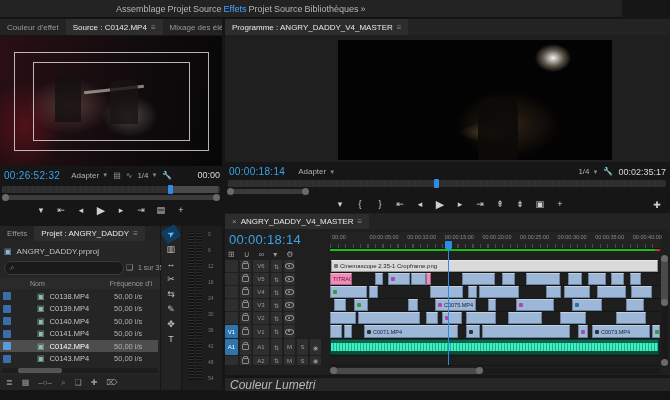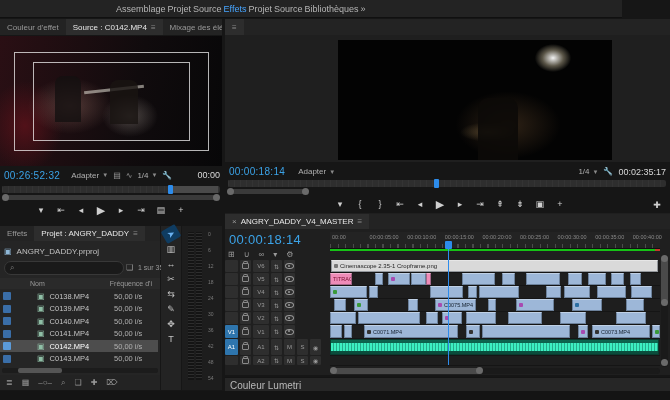--- a/index.html
+++ b/index.html
@@ -244,20 +244,21 @@
         <div class="mtick" style="position: absolute; top: 80px; left: 2px;">30</div>
         <div class="mtick" style="position: absolute; top: 96px; left: 2px;">36</div>
         <div class="mtick" style="position: absolute; top: 112px; left: 2px;">42</div>
         <div class="mtick" style="position: absolute; top: 128px; left: 2px;">48</div>
         <div class="mtick" style="position: absolute; top: 144px; left: 2px;">54</div>
       </div>
   </div>
 
   <div class="abs tabbar" style="left:225px;top:19px;width:445px;height:16px;">
     <div class="tab active">
+      <span>Programme : ANGRY_DADDY_V4_MASTER</span>
         <span class="pmenu">≡</span>
     </div>
   </div>
   <div class="abs" style="left:225px;top:35px;width:445px;height:127px;background:#1f1f1f;"></div>
   <div class="abs" style="left:338px;top:40px;width:274px;height:120px;background:
       radial-gradient(26px 20px at 215px 18px, rgba(255,255,255,.95), rgba(255,240,200,.35) 40%, transparent 70%),
       radial-gradient(70px 45px at 170px 85px, rgba(90,65,40,.5), transparent 75%),
       radial-gradient(40px 14px at 150px 92px, rgba(170,140,90,.45), transparent 70%),
       #030303;">
     <div class="abs" style="left:140px;top:58px;width:40px;height:62px;background:rgba(12,10,8,.9);border-radius:10px 10px 0 0;"></div>
@@ -533,16 +534,16 @@
       <div class="zhandle" style="left:146px;top:-1px;"></div>
   </div>
   <div class="abs" style="left:661px;top:255px;width:7px;height:112px;background:#1a1a1a;border-radius:3px;">
     <div class="abs" style="left:0;top:2px;width:7px;height:46px;background:#4a4a4a;border-radius:3px;"></div>
     <div class="zhandle" style="left:0;top:0;"></div>
       <div class="zhandle" style="left:0;top:44px;"></div>
       <div class="zhandle" style="left:0;top:104px;"></div>
   </div>
 
   <div class="abs" style="left:225px;top:377px;width:445px;height:14px;background:#262626;border-top:1px solid #141414;display:flex;align-items:center;">
-    <span style="font-size:10px;color:#b8b8b8;margin-left:5px;">Couleur Lumetri</span>
+    <span style="font-size:12px;color:#b8b8b8;margin-left:5px;font-style:italic;">Couleur Lumetri</span>
   </div>
   <div class="abs" style="left:0;top:391px;width:670px;height:9px;background:#141414;"></div>
 </div>
 
 </body></html>

